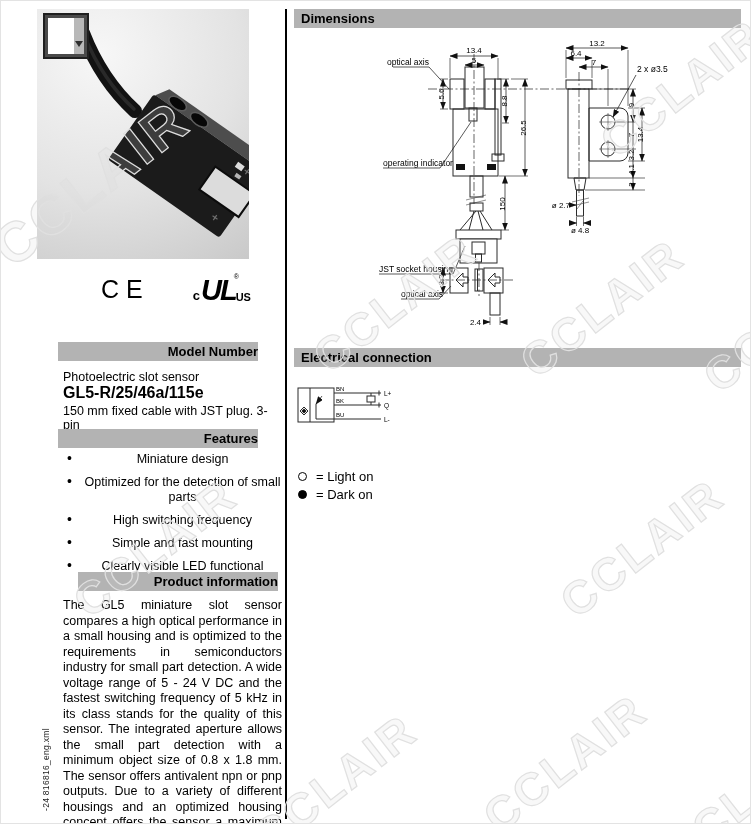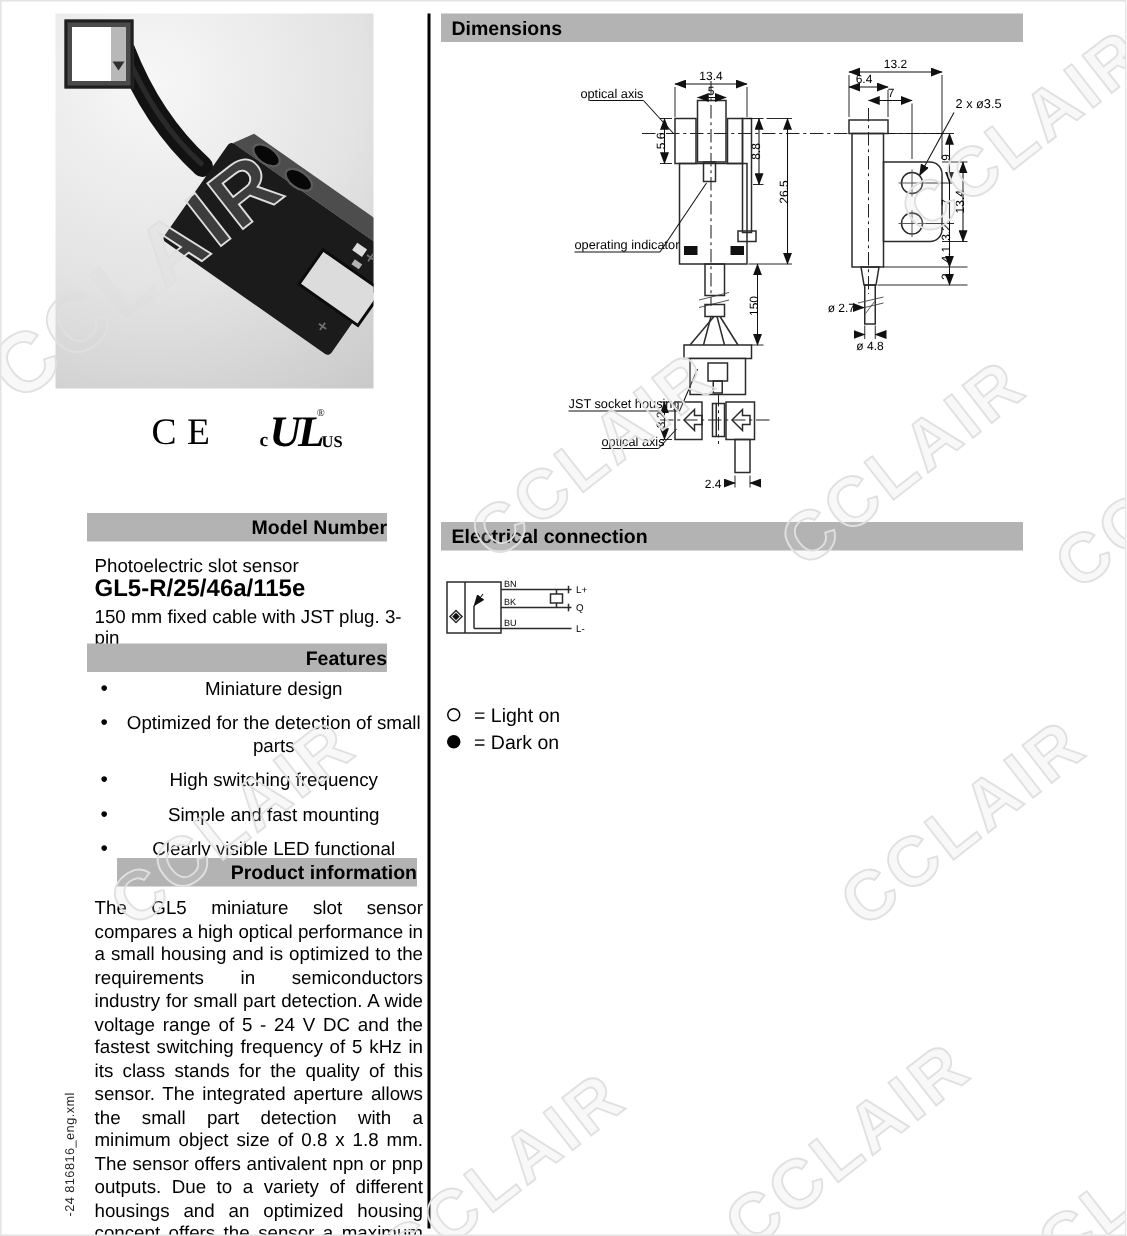--- a/index.html
+++ b/index.html
@@ -17,21 +17,21 @@
 
   
   #photo{left:36px;top:8px;width:212px;height:250px;
          background:radial-gradient(circle at 30% 18%,#f7f7f7 0%,#e3e3e3 55%,#c9c9c9 100%);}
   #pf-icon{left:42px;top:12px;width:36px;height:36px;border:2px solid #1f1f1f;background:#4a4a4a;padding:3px;box-sizing:content-box;z-index:3;}
   #pf-icon .inner{position:relative;width:36px;height:36px;background:#fff;}
   #pf-icon .strip{position:absolute;right:0;top:0;width:10px;height:100%;background:#b8b8b8;}
   #pf-icon .tri{position:absolute;right:1px;bottom:7px;width:0;height:0;
                 border-left:4px solid transparent;border-right:4px solid transparent;border-top:6px solid #2f2f2f;}
 
-  #certs{left:100px;top:274px;display:flex;align-items:flex-start;gap:26px;font-family:Liberation Serif, serif;}
+  #certs{left:100px;top:274px;display:flex;align-items:center;gap:43px;}
   .ce{font-size:25px;letter-spacing:7px;font-weight:400;}
   .ulmark{position:relative;display:flex;align-items:flex-end;}
   .ulmark .c{font-size:13px;font-weight:bold;margin-right:1px;}
   .ulmark .ul{font-size:29px;font-weight:bold;letter-spacing:-2px;line-height:26px;font-style:italic;}
   .ulmark .us{font-size:11px;font-weight:bold;}
   .ulmark .r{position:absolute;top:-4px;right:12px;font-size:7px;}
 
   .leftbar{left:57px;width:200px;box-sizing:border-box;text-align:right;}
   .lefttext{left:62px;width:219px;font-size:12.5px;}
   .model-number{font-weight:bold;font-size:16px;margin-top:18px;}
@@ -40,21 +40,21 @@
   ul.features li{position:relative;padding-left:20px;margin-bottom:8px;font-size:12.5px;line-height:15px;}
   ul.features li::before{content:"\2022";position:absolute;left:4px;top:-1px;font-size:14px;}
 
   .para{text-align:justify;line-height:15.5px;font-size:12.5px;}
 
   #sidetext{left:40px;top:810px;transform:rotate(-90deg);transform-origin:0 0;
             font-size:8.5px;color:#222;white-space:nowrap;letter-spacing:0.3px;}
 
   
   #divider{left:284px;top:8px;width:2px;height:810px;background:#000;}
-  .rightbar{left:293px;width:388px;box-sizing:border-box;}
+  .rightbar{left:293px;width:447px;box-sizing:border-box;}
 
   svg text{font-family:"Liberation Sans",sans-serif;fill:#000;}
   .oln{stroke:#2b2b2b;stroke-width:1;fill:none;}
   .olnf{stroke:#2b2b2b;stroke-width:1;fill:#fff;}
   .dim{stroke:#111;stroke-width:0.7;fill:none;}
   .ext{stroke:#111;stroke-width:0.6;fill:none;}
   .axis{stroke:#222;stroke-width:0.7;fill:none;stroke-dasharray:9 2.5 2 2.5;}
   .thin{stroke:#444;stroke-width:0.6;fill:none;}
   .dtx{font-size:8px;}
   .ltx{font-size:8.5px;}

